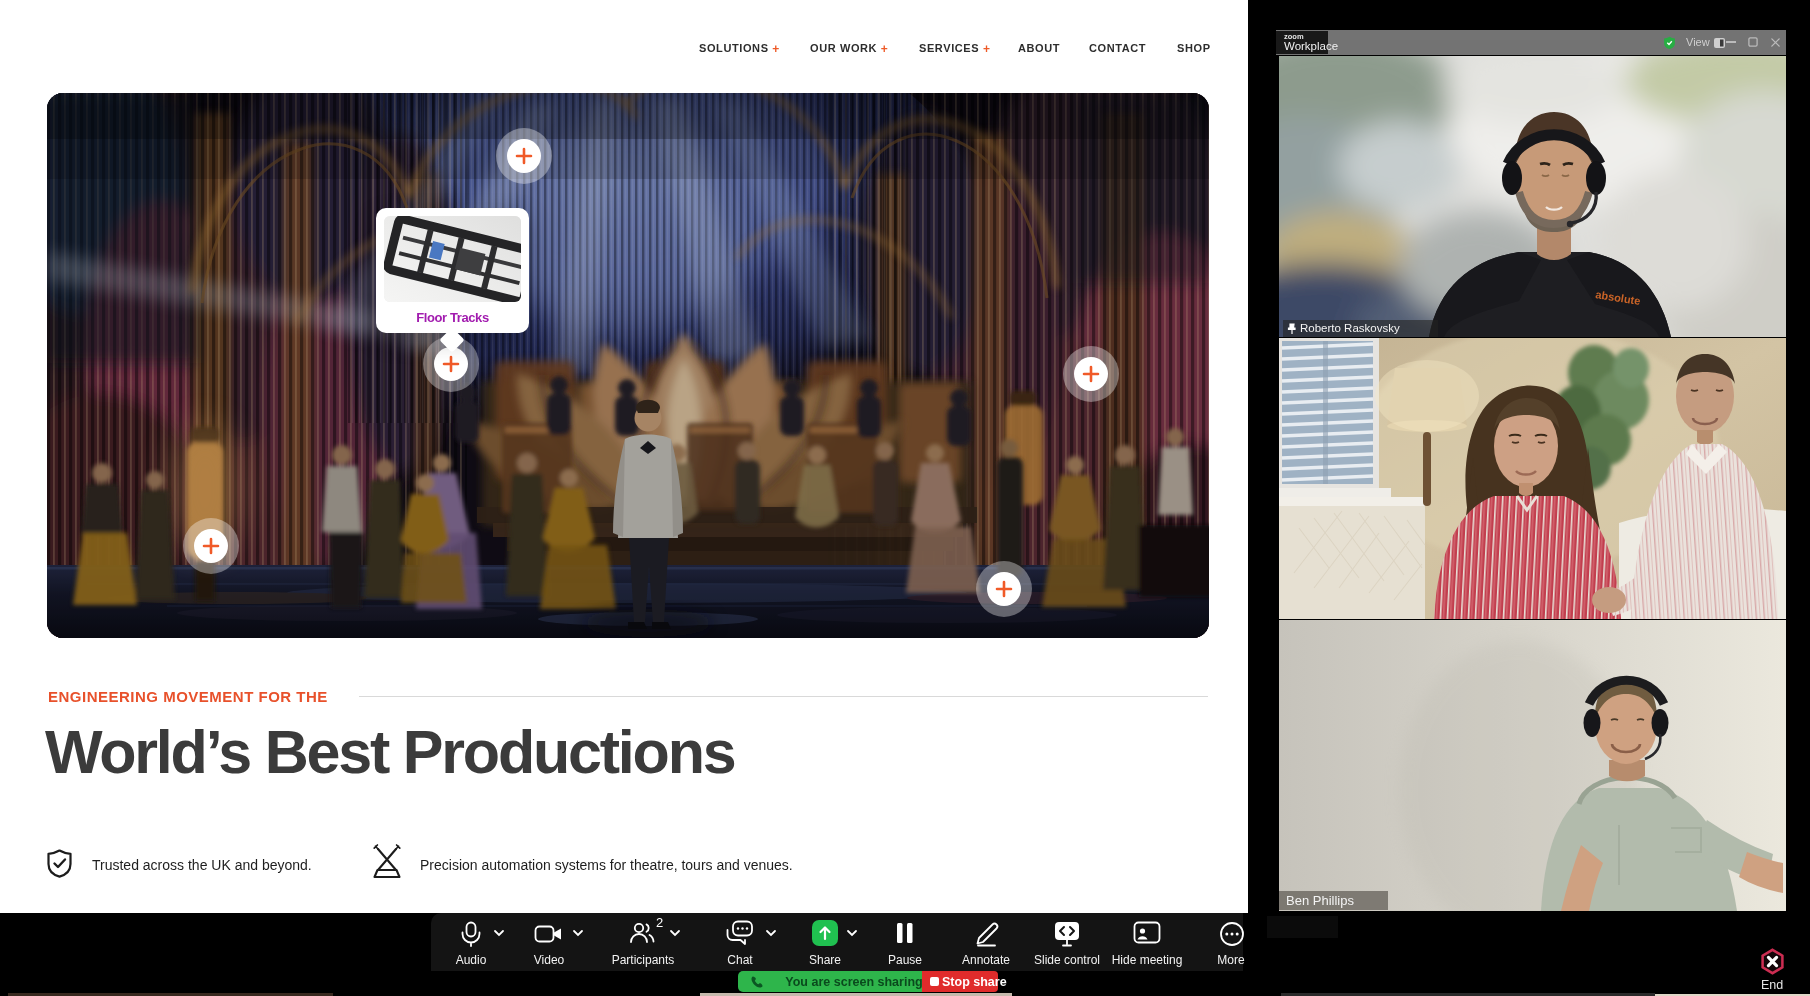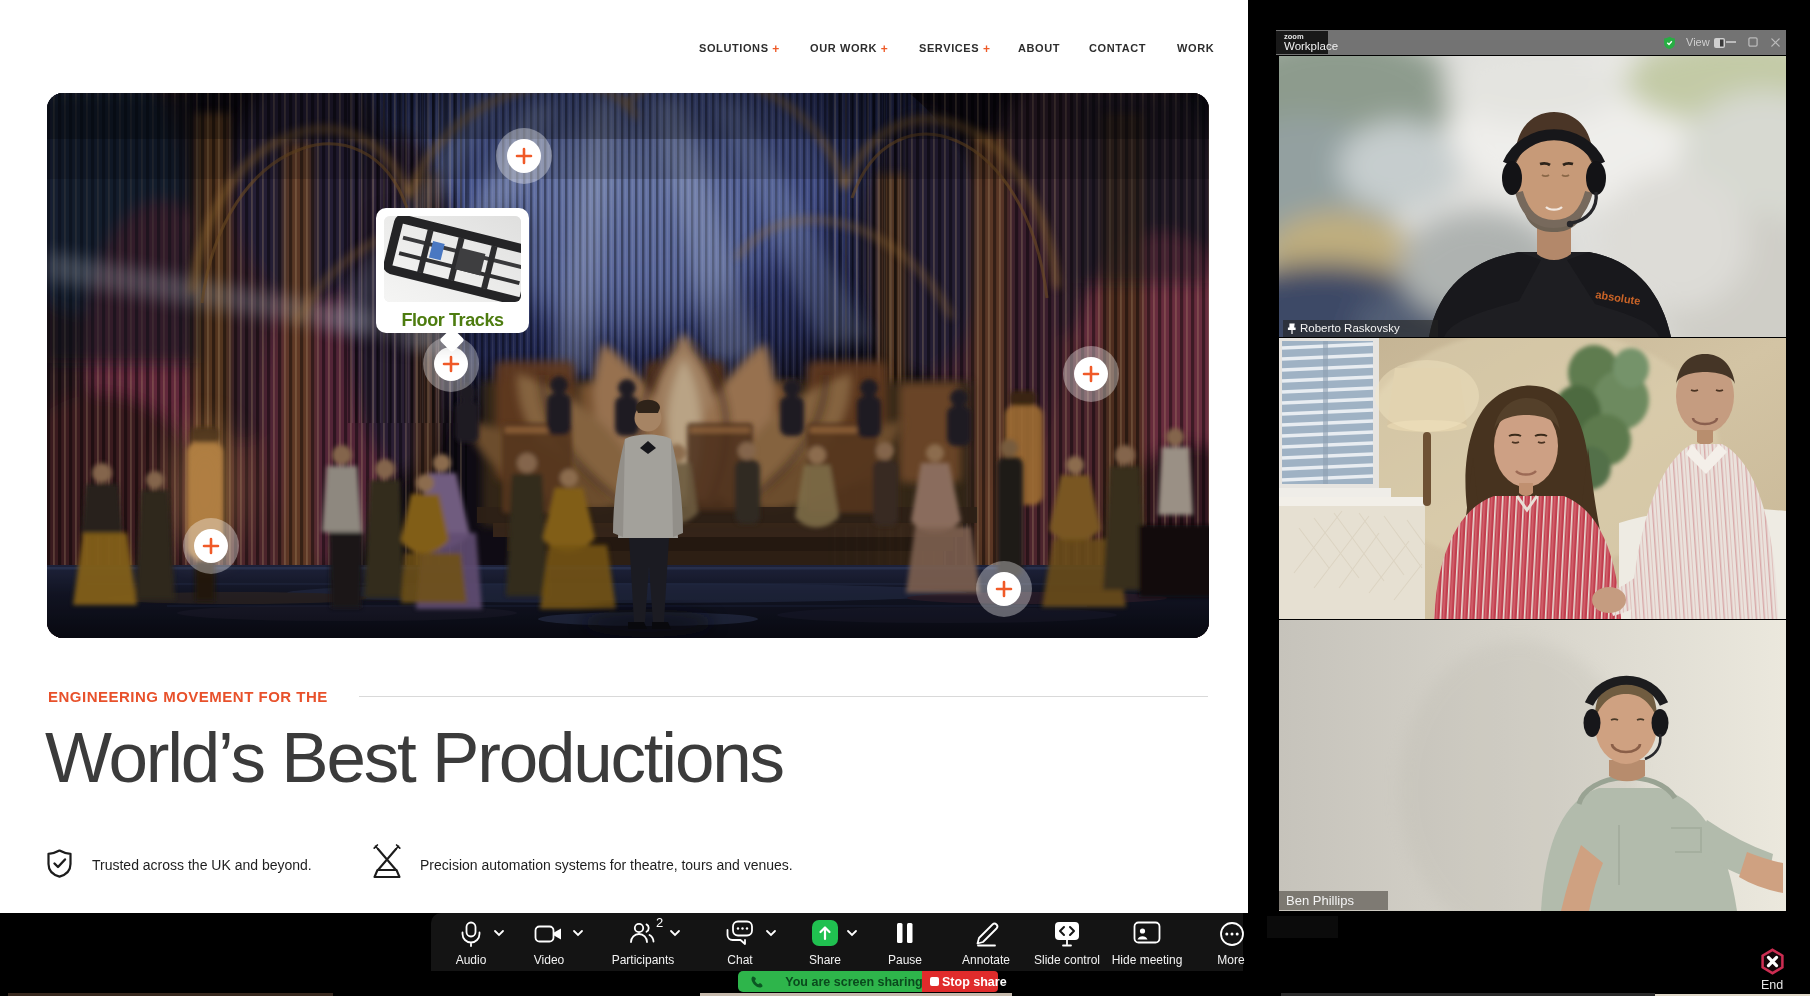--- a/index.html
+++ b/index.html
@@ -10,25 +10,25 @@
   #logo{left:48px;top:21px;width:180px;height:48px;}
   #nav{left:690px;top:42px;width:530px;height:16px;font-size:11px;letter-spacing:.6px;color:#2d2d2d;font-weight:bold;}
   #nav span.plus{color:#ee5a27;font-weight:bold;font-size:12px;vertical-align:-1px;}
   .navitem{position:absolute;top:0;white-space:nowrap;}
   #hero{left:47px;top:93px;width:1162px;height:545px;border-radius:16px;overflow:hidden;background:#120e18;}
   .hotspot{position:absolute;width:56px;height:56px;border-radius:50%;background:rgba(255,255,255,0.35);}
   .hotspot b{position:absolute;left:11px;top:11px;width:34px;height:34px;border-radius:50%;background:#fff;}
   .hotspot svg{position:absolute;left:11px;top:11px;}
   #card{left:376px;top:208px;width:153px;height:125px;background:#fff;border-radius:10px;box-shadow:0 8px 22px rgba(0,0,0,.25);}
   #cardimg{left:8px;top:8px;width:137px;height:86px;border-radius:6px;overflow:hidden;background:linear-gradient(135deg,#f2f2f2,#dfdfdf);}
-  #cardlabel{left:0;top:102px;width:153px;text-align:center;font-size:18px;font-weight:bold;color:#4d7c0f;letter-spacing:-0.4px;}
+  #cardlabel{left:0;top:102px;width:153px;text-align:center;font-size:13px;font-weight:bold;color:#a21caf;letter-spacing:-0.4px;}
   #cardtip{left:67px;top:123px;width:18px;height:18px;background:#fff;transform:rotate(45deg);border-radius:3px;}
   #eyebrow{left:48px;top:688px;font-size:15px;letter-spacing:.5px;color:#e8512b;font-weight:bold;}
   #eyeline{left:359px;top:696px;width:849px;height:1px;background:#d9d9d9;}
-  #h1{left:45px;top:717px;font-size:71px;font-weight:normal;color:#3b3b3b;letter-spacing:-2.2px;white-space:nowrap;}
+  #h1{left:45px;top:717px;font-size:61px;font-weight:bold;color:#3b3b3b;letter-spacing:-2.2px;white-space:nowrap;}
   .feat{top:857px;font-size:14px;color:#1e1e1e;letter-spacing:0px;}
   #feat1{left:92px;}
   #feat2{left:420px;}
   #cta{left:861px;top:834px;width:348px;height:61px;background:#f3500b;border-radius:12px;color:#fff;}
   #cta .t{position:absolute;left:40px;top:22px;font-size:14px;white-space:nowrap;letter-spacing:.2px;}
   
   #btoolbar{left:431px;top:913px;width:812px;height:58px;background:#141414;border-radius:10px 0 0 0;}
   #bottomblack{left:0;top:913px;width:1248px;height:83px;background:#000;}
   .tbitem{position:absolute;top:0;height:58px;color:#fff;}
   .tblabel{position:absolute;top:40px;width:120px;left:-60px;text-align:center;font-size:12px;color:#f2f2f2;}
@@ -47,21 +47,21 @@
 <body>
 <div id="site" class="abs">
 
 
   <div id="nav" class="abs">
     <span class="navitem" style="left:9px">SOLUTIONS <span class="plus">+</span></span>
     <span class="navitem" style="left:120px">OUR WORK <span class="plus">+</span></span>
     <span class="navitem" style="left:229px">SERVICES <span class="plus">+</span></span>
     <span class="navitem" style="left:328px">ABOUT</span>
     <span class="navitem" style="left:399px">CONTACT</span>
-    <span class="navitem" style="left:487px">WORK</span>
+    <span class="navitem" style="left:487px">SHOP</span>
   </div>
 
   <div id="hero" class="abs">
     <svg width="1162" height="545" viewBox="0 0 1162 545" preserveAspectRatio="none">
       <defs>
         <filter id="hb4" x="-30%" y="-30%" width="160%" height="160%">
             <feGaussianBlur stdDeviation="4"></feGaussianBlur>
           </filter>
         <filter id="hb2" x="-30%" y="-30%" width="160%" height="160%">
             <feGaussianBlur stdDeviation="2"></feGaussianBlur>

